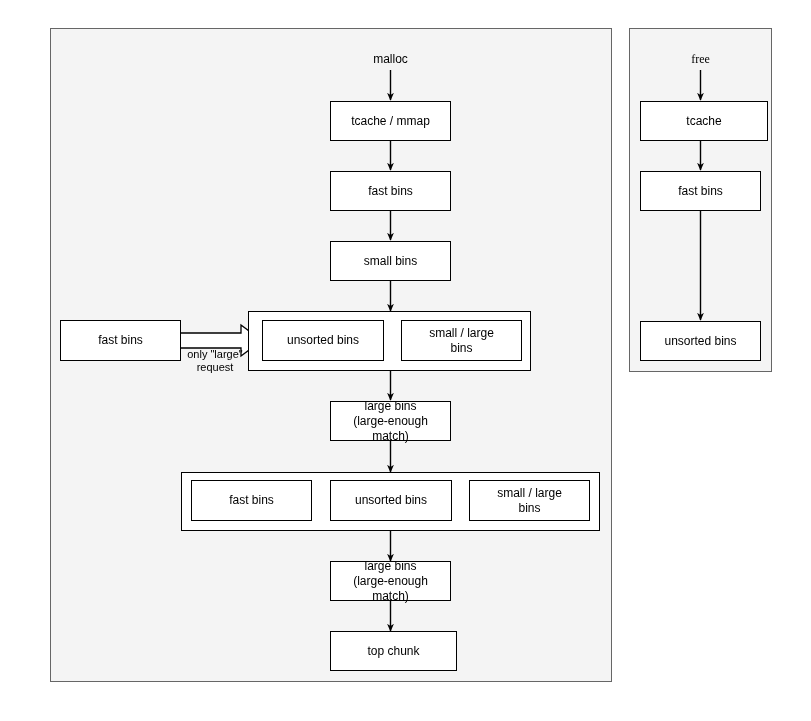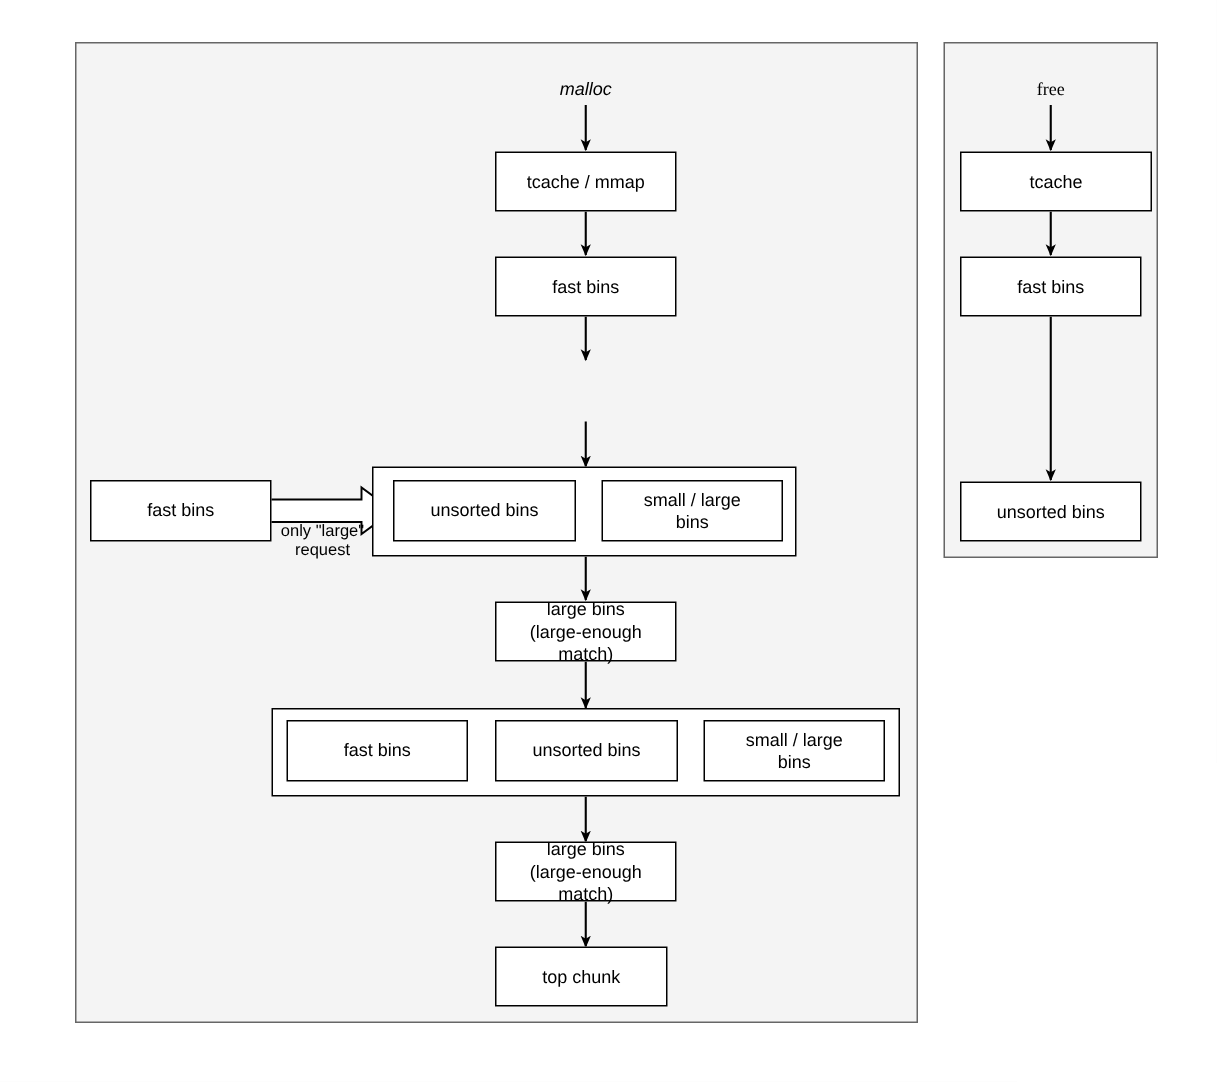--- a/index.html
+++ b/index.html
@@ -106,26 +106,27 @@
     <g stroke="#000000" stroke-width="1.3" fill="#ffffff">
       <path d="M180,333 L241,333 L241,325 L262,340.5 L241,356 L241,348 L180,348 Z"></path>
 
       <path d="M384,333 L402,333 L402,325 L423,340.5 L402,356 L402,348 L384,348 Z"></path>
 
       <path d="M312,493 L330,493 L330,485 L351,500.5 L330,516 L330,508 L312,508 Z"></path>
       <path d="M452,493 L470,493 L470,485 L491,500.5 L470,516 L470,508 L452,508 Z"></path>
     </g>
   </svg>
 
-  <div class="panel-title" style="left:330px; top:52px; width:121px;font-style:italic;">malloc</div>
+  <div class="panel-title" style="left:330px; top:52px; width:121px;">malloc</div>
 
   <div class="node" style="left:330px; top:101px; width:121px; height:40px;">tcache / mmap</div>
 
   <div class="node" style="left:330px; top:171px; width:121px; height:40px;">fast bins</div>
 
+  <div class="node" style="left:330px; top:241px; width:121px; height:40px;">small bins</div>
 
   <div class="group" style="left:248px; top:311px; width:283px; height:60px;"></div>
 
   <div class="node" style="left:60px; top:320px; width:121px; height:41px;">fast bins</div>
 
   <div class="edge-label" style="left:177px; top:348px; width:76px;">only "large"
 request</div>
 
   <div class="node" style="left:262px; top:320px; width:122px; height:41px;">unsorted bins</div>
 
@@ -138,21 +139,21 @@
 
   <div class="node" style="left:191px; top:480px; width:121px; height:41px;">fast bins</div>
 
   <div class="node" style="left:330px; top:480px; width:122px; height:41px;">unsorted bins</div>
 
   <div class="node" style="left:469px; top:480px; width:121px; height:41px;">small / large bins</div>
 
   <div class="node" style="left:330px; top:561px; width:121px; height:40px;">large bins
 (large-enough match)</div>
 
-  <div class="node" style="left:330px; top:631px; width:115px; height:40px;">top chunk</div>
+  <div class="node" style="left:330px; top:631px; width:127px; height:40px;">top chunk</div>
 
   <div class="panel-title" style="left:640px; top:52px; width:121px;font-family:Liberation Serif, serif;">free</div>
 
   <div class="node" style="left:640px; top:101px; width:128px; height:40px;">tcache</div>
 
   <div class="node" style="left:640px; top:171px; width:121px; height:40px;">fast bins</div>
 
   <div class="node" style="left:640px; top:321px; width:121px; height:40px;">unsorted bins</div>
 
 </div>

